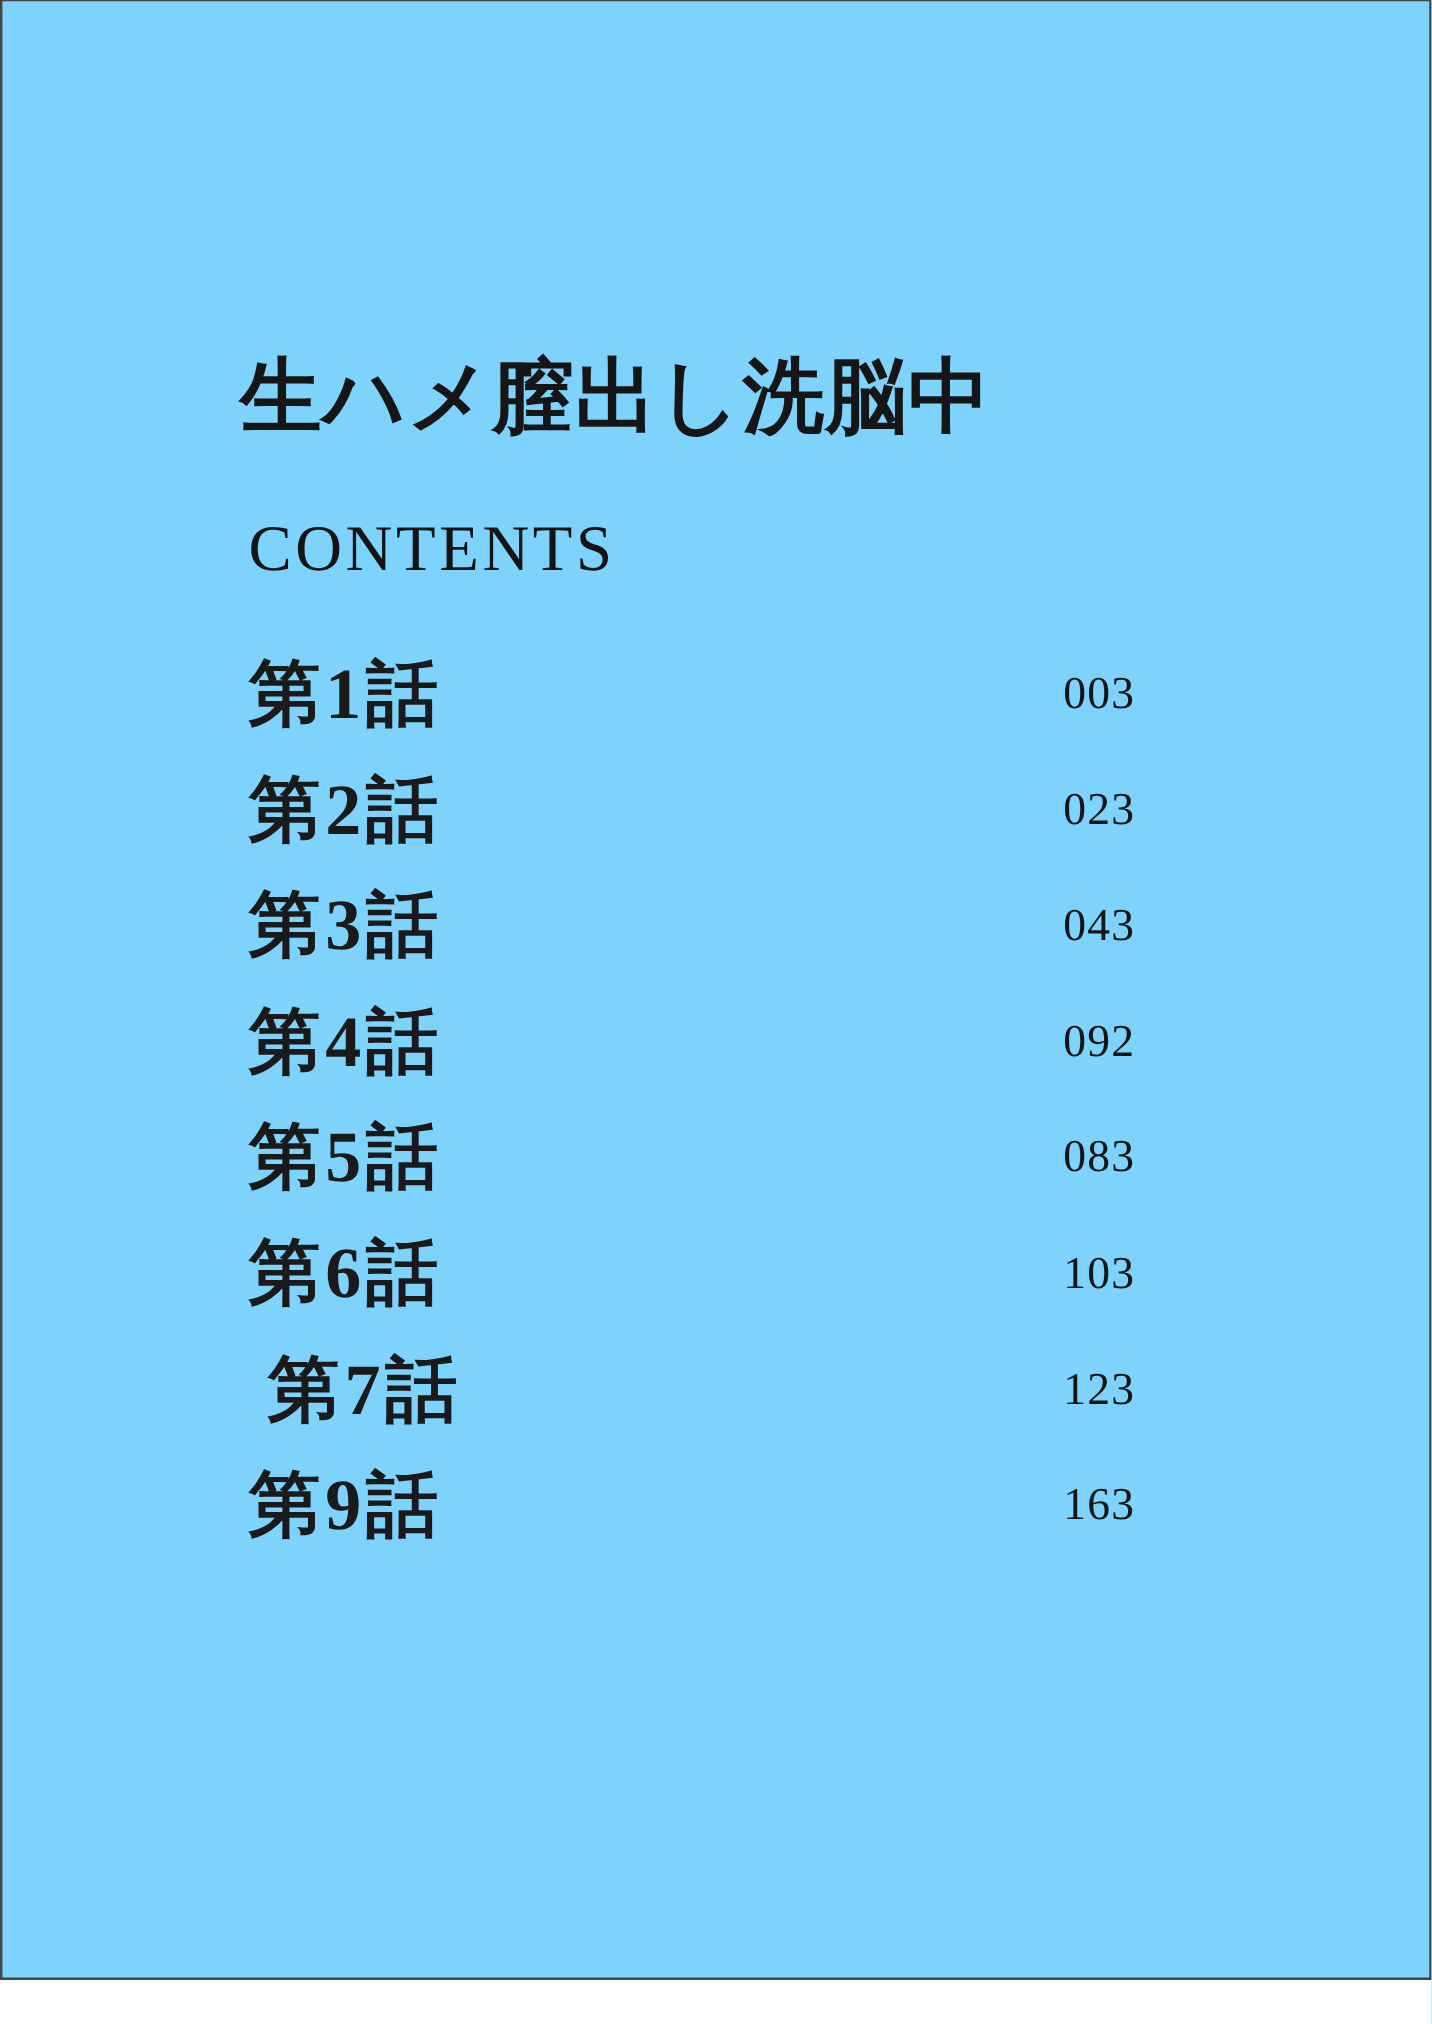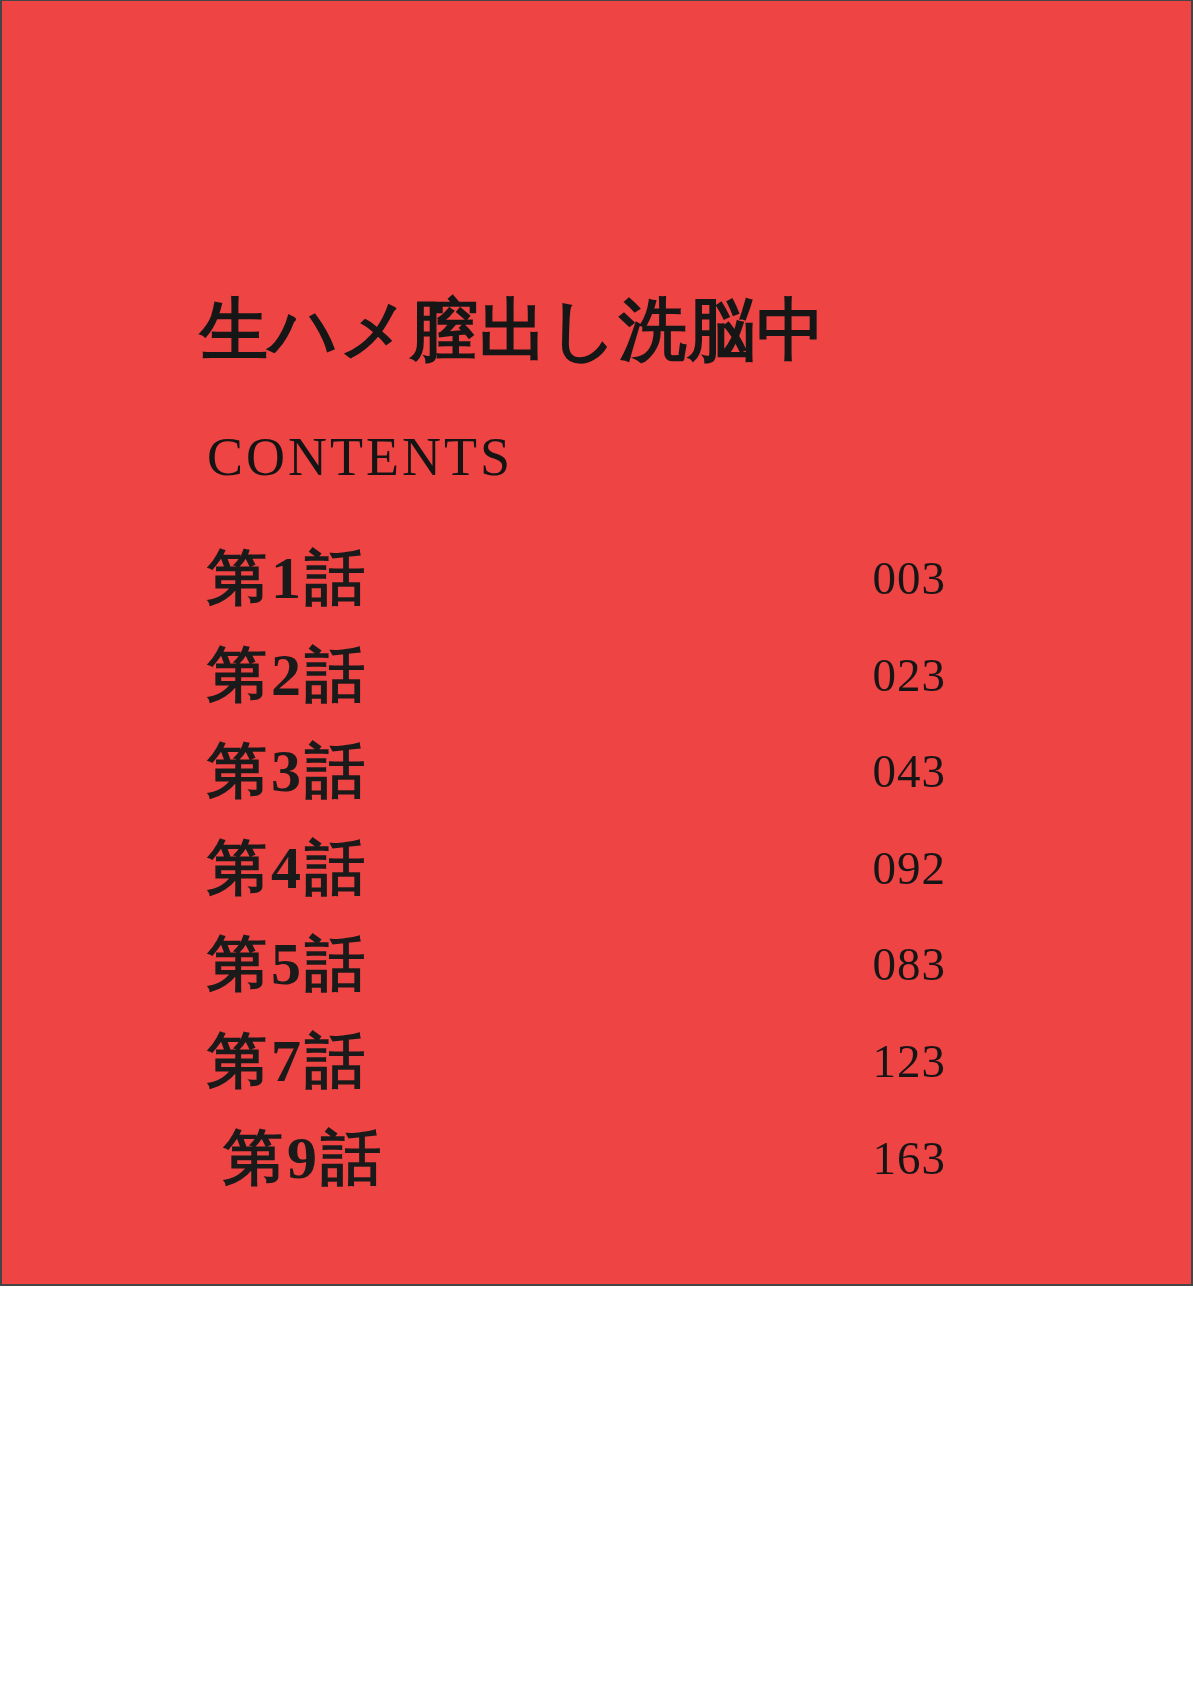--- a/index.html
+++ b/index.html
@@ -4,23 +4,23 @@
 <style>
   html, body {
     margin: 0;
     padding: 0;
     background: #ffffff;
     font-family: "Liberation Serif", "DejaVu Serif", serif;
   }
   .page {
     position: relative;
     width: 1193px;
-    height: 1286px;
+    height: 1650px;
     box-sizing: border-box;
-    background: #ef4444;
+    background: #7dd3fc;
     border: 2px solid #454545;
     border-top-width: 1px;
     overflow: hidden;
     color: #1b1b1b;
   }
   .book-title {
     position: absolute;
     top: 288px;
     left: 198px;
     margin: 0;
@@ -56,21 +56,21 @@
     align-items: center;
   }
   .chap-label {
     font-size: 60px;
     font-weight: 700;
     letter-spacing: 4px;
     color: #1a1a1a;
     white-space: nowrap;
   }
   .page-number {
-    font-size: 47px;
+    font-size: 38px;
     font-weight: 400;
     letter-spacing: 1px;
     color: #151515;
     white-space: nowrap;
   }
   
   .toc-row:nth-child(1) { top: 555px; }
   .toc-row:nth-child(2) { top: 652px; }
   .toc-row:nth-child(3) { top: 748px; }
   .toc-row:nth-child(4) { top: 845px; justify-content: space-between; }
@@ -109,20 +109,24 @@
     <div class="toc-row">
       <span class="chap-label">第4話</span>
       <span class="page-number">092</span>
     </div>
 
     <div class="toc-row">
       <span class="chap-label">第5話</span>
       <span class="page-number">083</span>
     </div>
 
+    <div class="toc-row">
+      <span class="chap-label">第6話</span>
+      <span class="page-number">103</span>
+    </div>
 
     <div class="toc-row">
       <span class="chap-label">第7話</span>
       <span class="page-number">123</span>
     </div>
 
 
     <div class="toc-row">
       <span class="chap-label">第9話</span>
       <span class="page-number">163</span>

